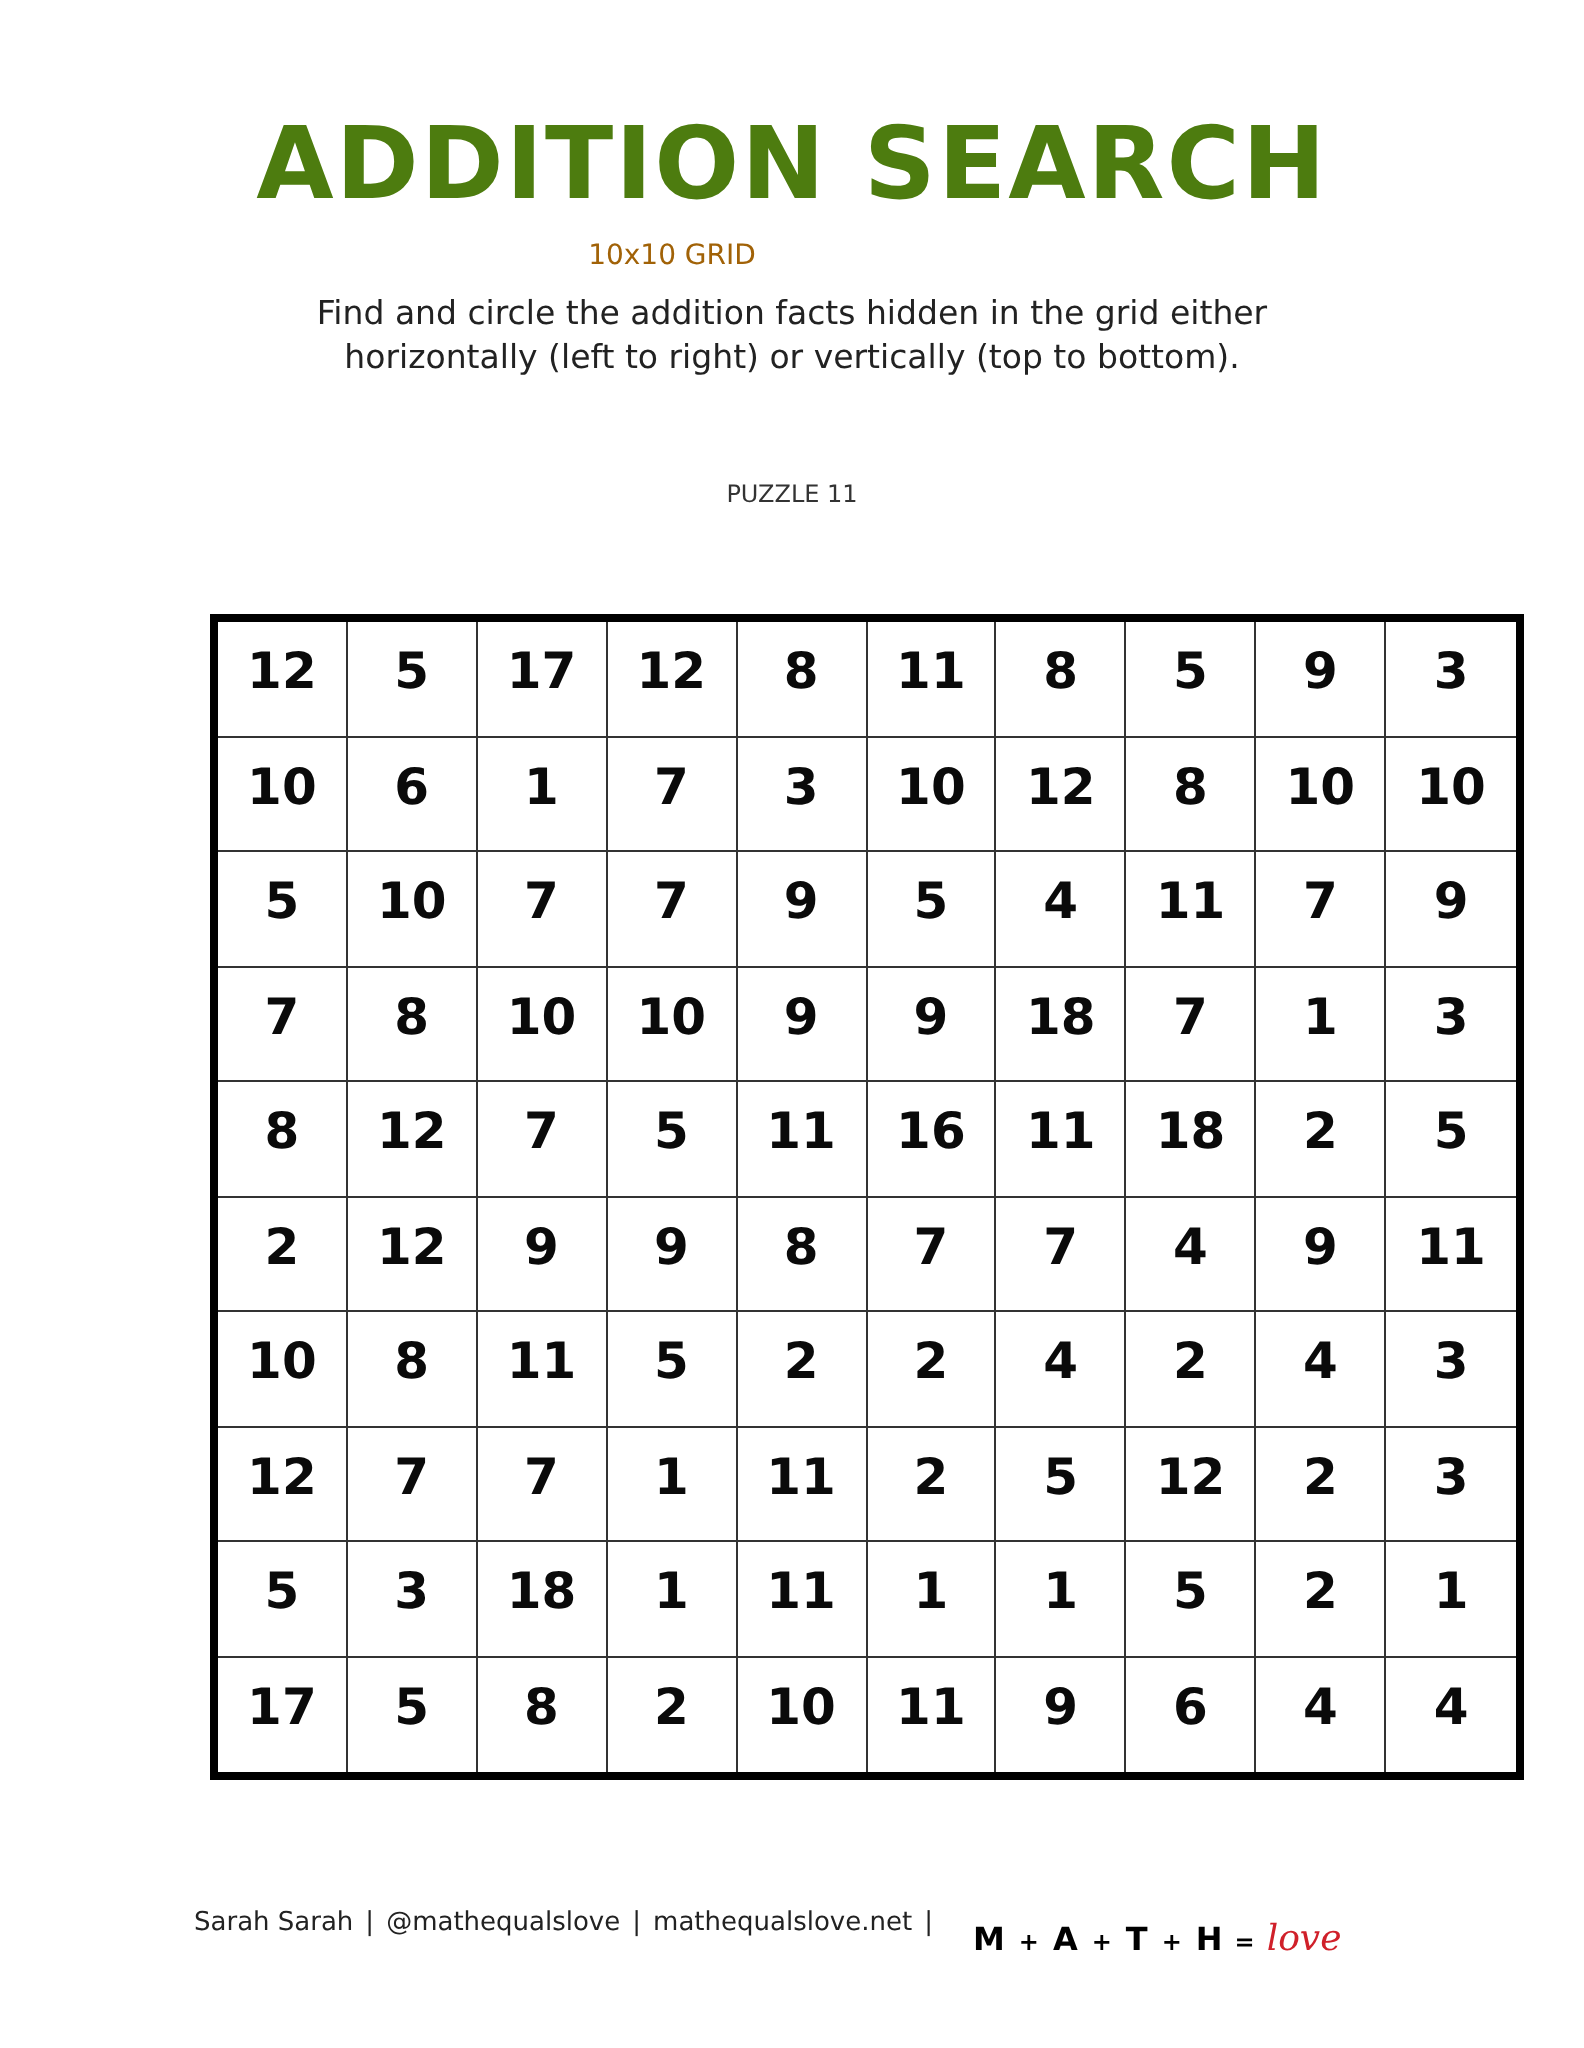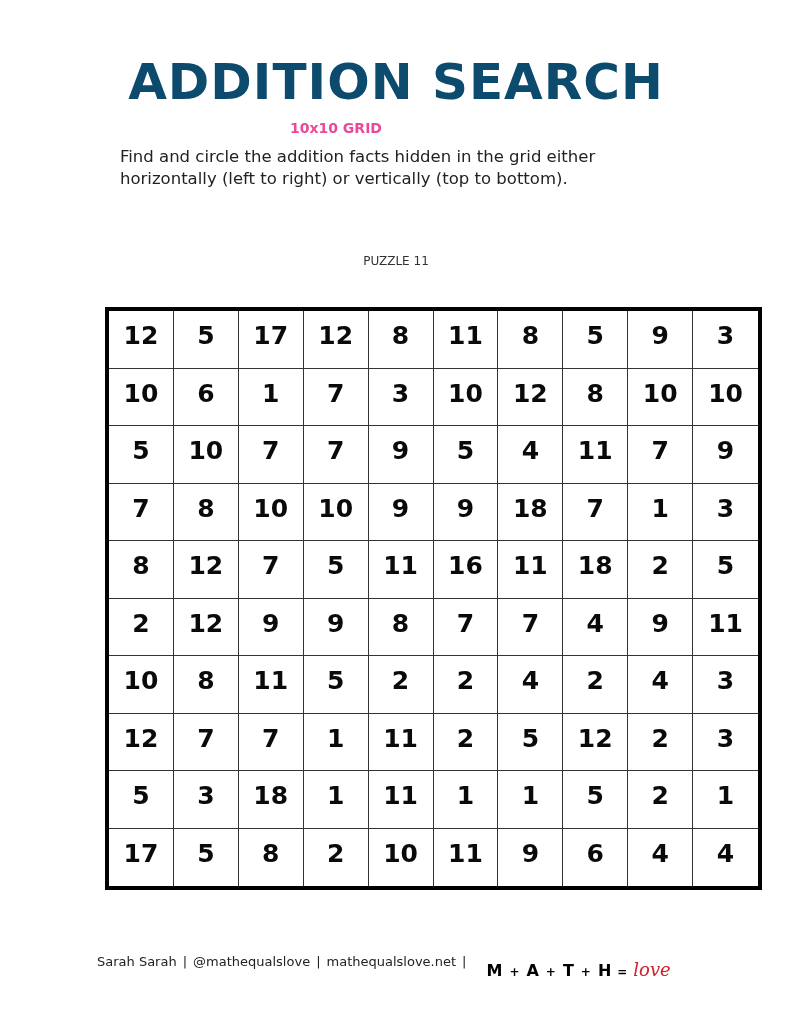--- a/index.html
+++ b/index.html
@@ -1,20 +1,20 @@
 <!DOCTYPE html>
 <html><head>
   <meta charset="utf-8">
   <style>
     html, body { margin: 0; padding: 0; background: #ffffff; }
     body { width: 792px; height: 1024px; position: relative; overflow: hidden; font-family: "DejaVu Sans", sans-serif; color: #111; }
-    .title { position: absolute; top: 52px; left: 0; width: 792px; text-align: center; font-family: "DejaVu Sans", sans-serif; font-weight: bold; font-size: 50px; letter-spacing: 1px; line-height: 60px; color: #0c4a6e; }
-    .subtitle { position: absolute; top: 120px; left: 0; width: 672px; text-align: center; font-weight: bold; font-size: 14px; color: #ec4899; }
-    .instructions { position: absolute; top: 146px; left: 120px; width: 552px; font-size: 16.5px; line-height: 22px; color: #222; }
-    .puzzle-label { position: absolute; top: 254px; left: 0; width: 792px; text-align: center; font-size: 12px; color: #333; }
+    .title { position: absolute; top: 52px; left: 0; width: 792px; text-align: center; font-family: "DejaVu Sans", sans-serif; font-weight: bold; font-size: 50px; letter-spacing: 1px; line-height: 60px; color: #4d7c0f; }
+    .subtitle { position: absolute; top: 120px; left: 0; width: 672px; text-align: center; font-weight: normal; font-size: 14px; color: #a16207; }
+    .instructions { position: absolute; top: 146px; left: 120px; width: 552px; text-align: center; font-size: 16.5px; line-height: 22px; color: #222; }
+    .puzzle-label { position: absolute; top: 240px; left: 0; width: 792px; text-align: center; font-size: 12px; color: #333; }
     .grid { position: absolute; top: 307px; left: 105px; width: 657px; height: 583px; box-sizing: border-box; border: 4px solid #000; display: grid; grid-template-columns: repeat(10, 1fr); grid-template-rows: repeat(10, 1fr); }
     .cell { border-right: 1px solid #333; border-bottom: 1px solid #333; display: flex; align-items: flex-start; justify-content: center; padding-top: 10px; box-sizing: border-box; font-family: "DejaVu Sans", sans-serif; font-weight: bold; font-size: 25px; color: #0a0a0a; }
     .cell.last-col { border-right: none; }
     .cell.last-row { border-bottom: none; }
     .footer { position: absolute; top: 943px; left: 97px; width: 620px; display: flex; align-items: center; font-size: 13px; color: #222; white-space: nowrap; }
     .footer .sep { margin: 0 6px; }
     .brand { margin-left: 14px; font-weight: bold; font-size: 16px; color: #000; letter-spacing: 1px; margin-top: 16px; }
     .brand .plus { font-size: 12px; margin: 0 6px; }
     .brand .eq { font-size: 12px; margin: 0 5px; }
     .love { font-family: "DejaVu Serif", serif; font-style: italic; color: #d0202a; font-size: 18px; font-weight: normal; letter-spacing: 0; }

